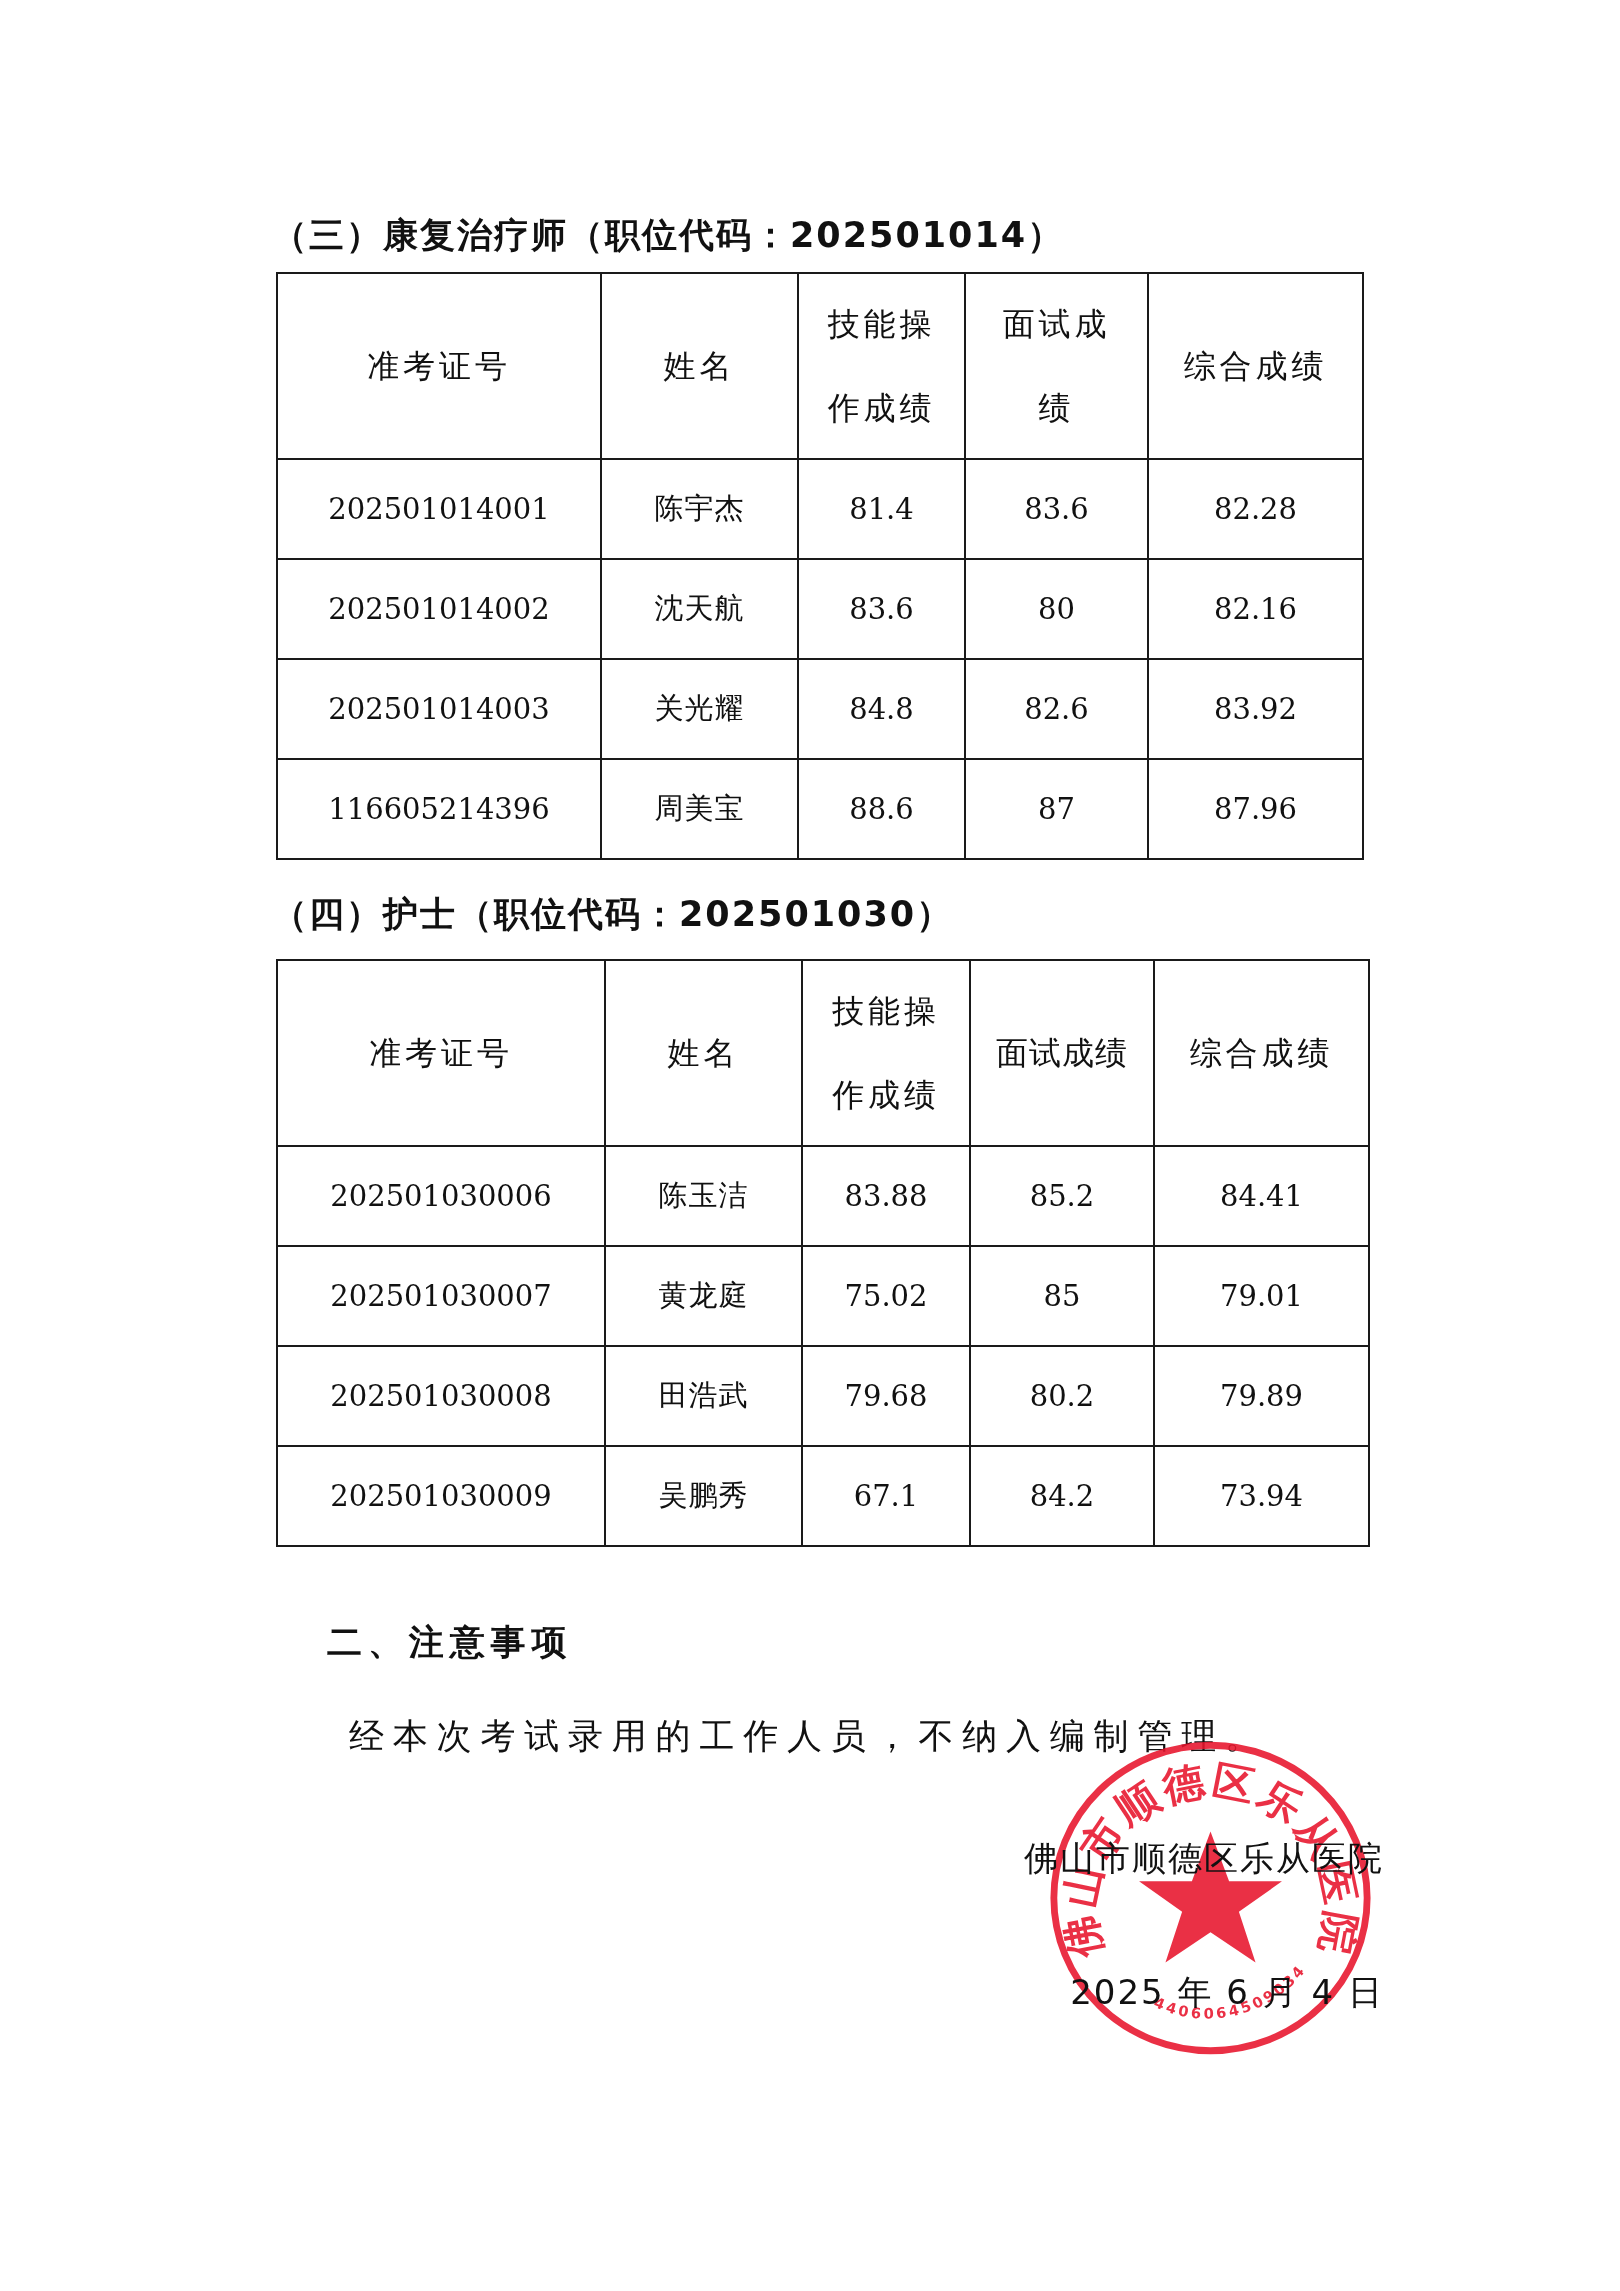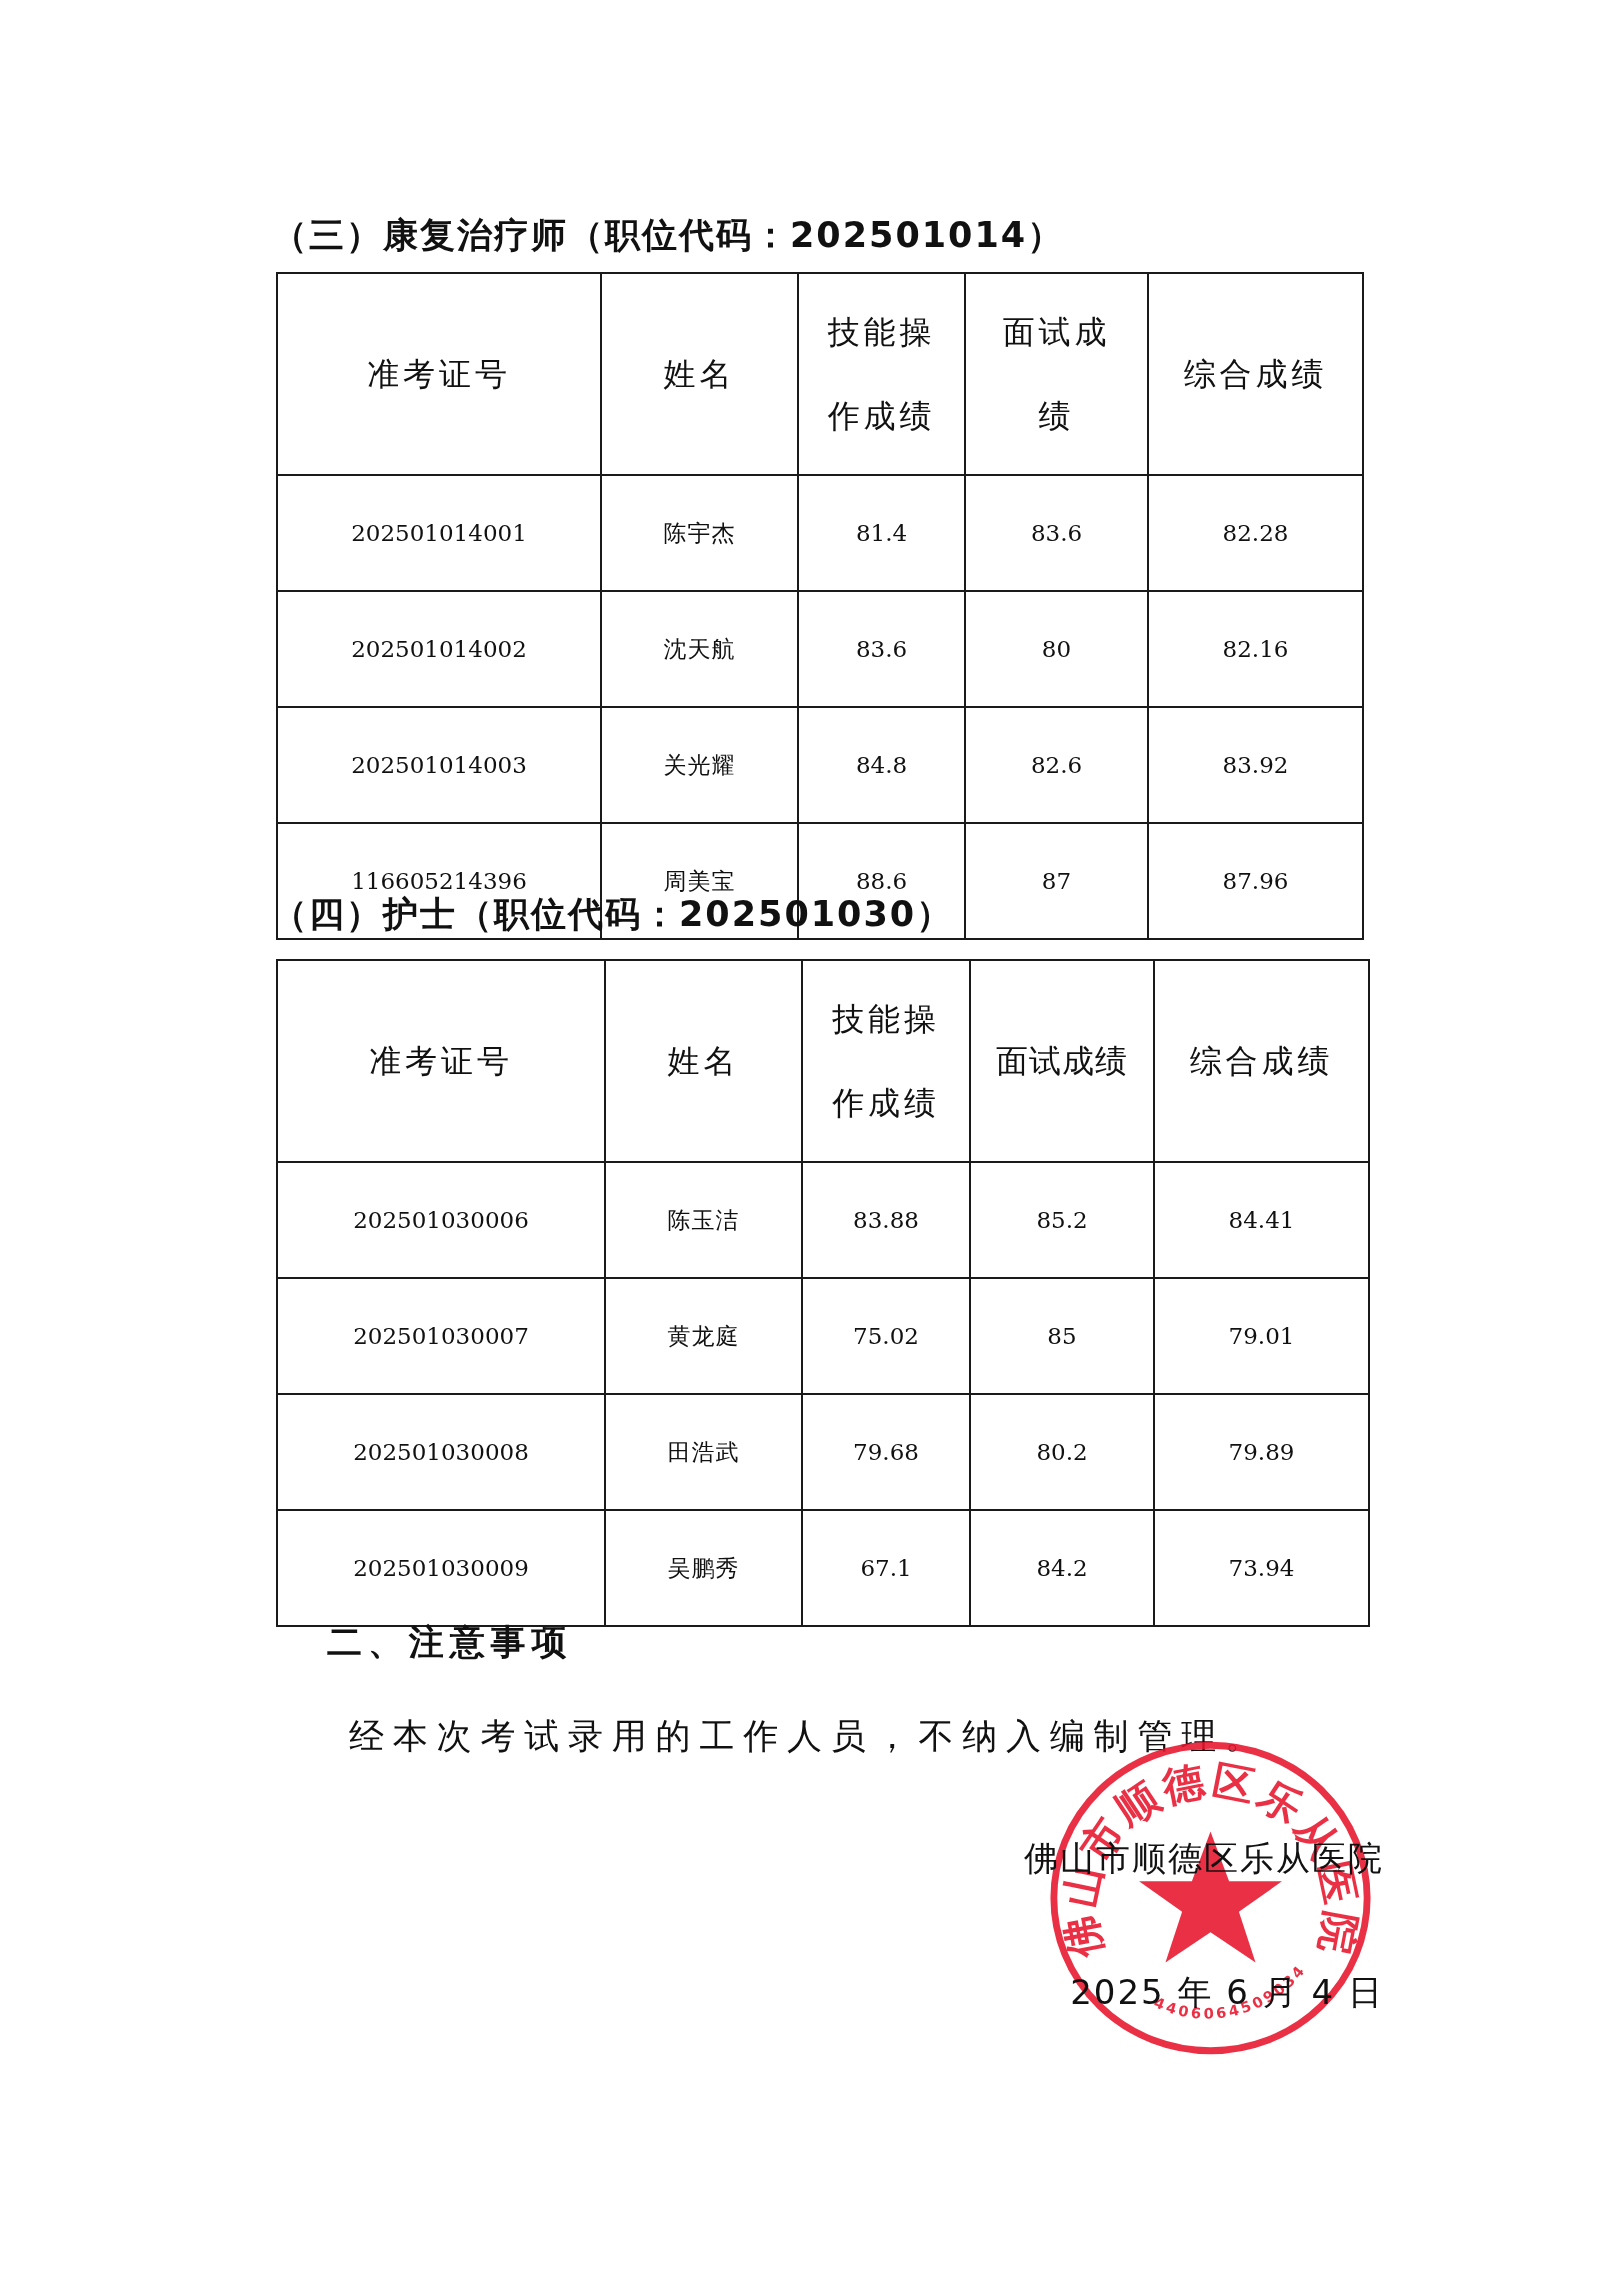--- a/index.html
+++ b/index.html
@@ -30,35 +30,35 @@
     position: absolute;
     left: 276px;
     border-collapse: collapse;
     table-layout: fixed;
   }
   table.score-table th,
   table.score-table td {
     border: 2.5px solid #1a1a1a;
     text-align: center;
     vertical-align: middle;
-    padding: 16px;
+    padding: 8px;
   }
   table.score-table th {
     font-family: "DejaVu Sans", "Liberation Sans", sans-serif;
     font-weight: normal;
     font-size: 32px;
     line-height: 84px;
     letter-spacing: 3.9px;
   }
   table.score-table th.wrap {
     line-height: 84px;
   }
   table.score-table td {
     font-family: "DejaVu Serif", "Liberation Serif", serif;
-    font-size: 23px;
+    font-size: 29px;
     height: 82px;
     letter-spacing: 0px;
   }
   table.score-table td.name {
     font-family: "DejaVu Sans", "Liberation Sans", sans-serif;
     letter-spacing: 1px;
   }
   .heading-2 {
     position: absolute;
     left: 327px;

